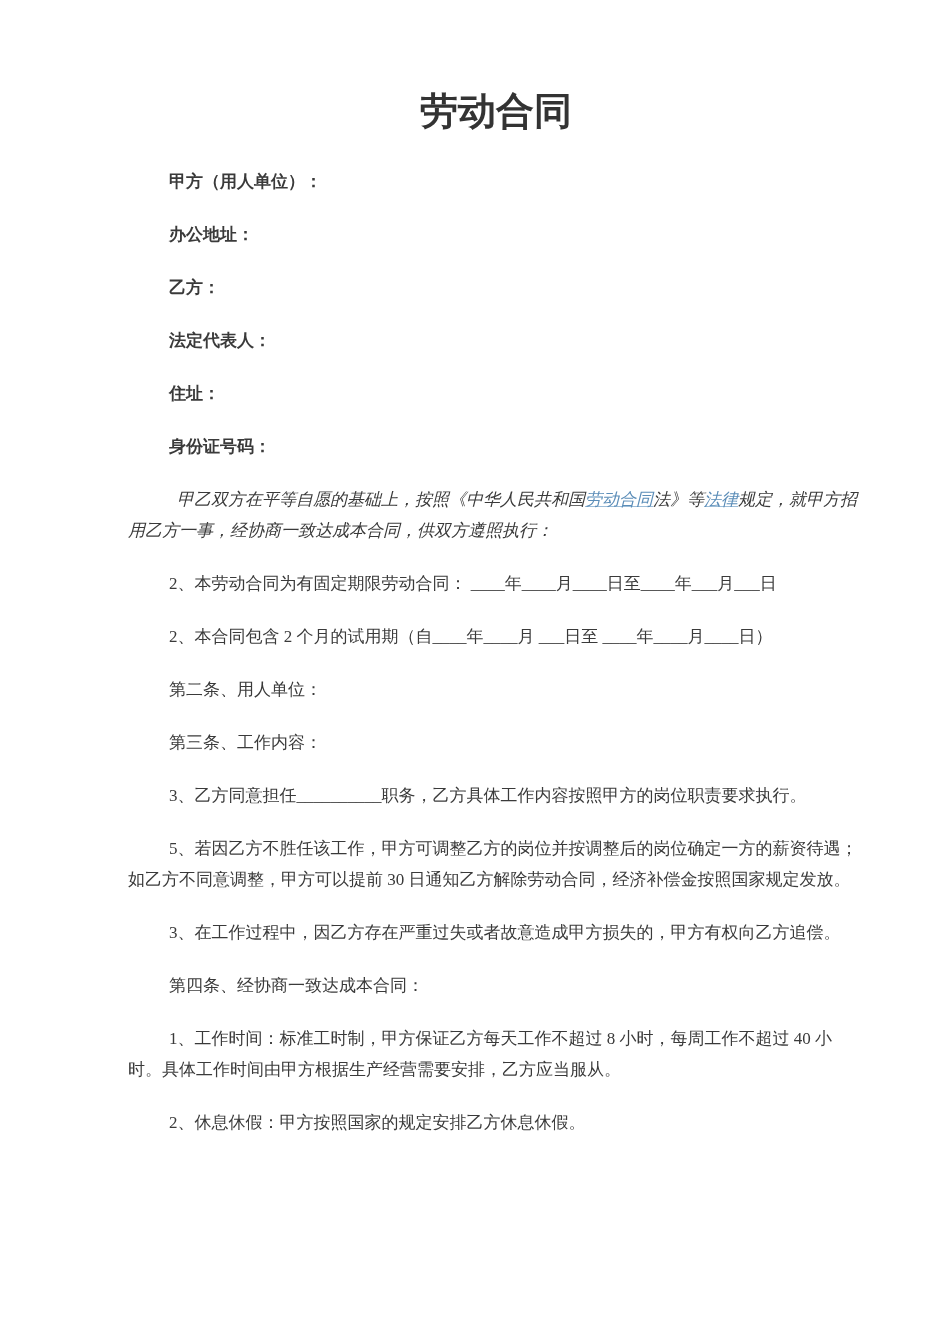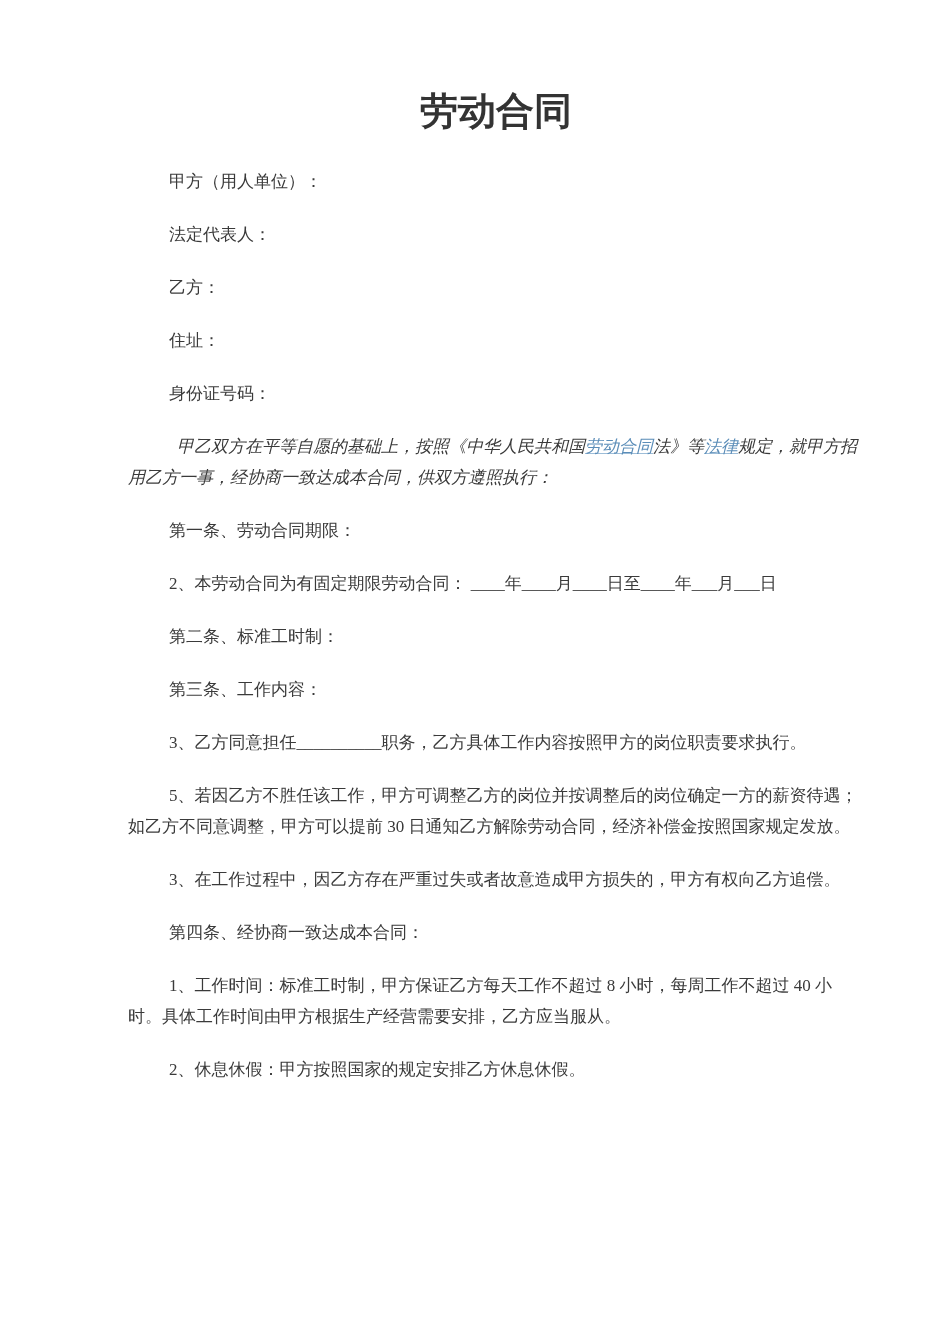--- a/index.html
+++ b/index.html
@@ -24,50 +24,51 @@
     text-align: center;
     font-size: 38px;
     line-height: 50px;
     font-weight: bold;
     color: #333333;
   }
   .page p {
     margin: 0 0 22px 0;
     line-height: 31px;
   }
-  p.field    { text-indent: 41px; }
+  p.field    { text-indent: 41px; font-weight: bold; }
   p.intro    { text-indent: 49px; font-style: italic; }
   p.clause   { text-indent: 41px; }
   a.doc-link {
     color: #5b8db8;
     text-decoration: underline;
     text-decoration-color: #9dbdd8;
     cursor: pointer;
   }
 </style>
 </head>
 <body>
 
 <div class="page">
 
   <h1 class="doc-title">劳动合同</h1>
 
   <p class="field">甲方（用人单位）：</p>
+  <p class="field">办公地址：</p>
+  <p class="field">乙方：</p>
   <p class="field">法定代表人：</p>
-  <p class="field">乙方：</p>
   <p class="field">住址：</p>
   <p class="field">身份证号码：</p>
 
   <p class="intro">
     <span>甲乙双方在平等自愿的基础上，按照《中华人民共和国</span><a class="doc-link">劳动合同</a><span>法》等</span><a class="doc-link">法律</a><span>规定，就甲方招用乙方一事，经协商一致达成本合同，供双方遵照执行：</span>
   </p>
 
-  <p class="clause">第一条、劳动合同期限：</p>
   <p class="clause">2、本劳动合同为有固定期限劳动合同： ____年____月____日至____年___月___日</p>
-  <p class="clause">第二条、标准工时制：</p>
+  <p class="clause">2、本合同包含 2 个月的试用期（自____年____月 ___日至 ____年____月____日）</p>
+  <p class="clause">第二条、用人单位：</p>
   <p class="clause">第三条、工作内容：</p>
   <p class="clause">3、乙方同意担任__________职务，乙方具体工作内容按照甲方的岗位职责要求执行。</p>
   <p class="clause">5、若因乙方不胜任该工作，甲方可调整乙方的岗位并按调整后的岗位确定一方的薪资待遇；如乙方不同意调整，甲方可以提前 30 日通知乙方解除劳动合同，经济补偿金按照国家规定发放。</p>
   <p class="clause">3、在工作过程中，因乙方存在严重过失或者故意造成甲方损失的，甲方有权向乙方追偿。</p>
   <p class="clause">第四条、经协商一致达成本合同：</p>
   <p class="clause">1、工作时间：标准工时制，甲方保证乙方每天工作不超过 8 小时，每周工作不超过 40 小时。具体工作时间由甲方根据生产经营需要安排，乙方应当服从。</p>
   <p class="clause">2、休息休假：甲方按照国家的规定安排乙方休息休假。</p>
 
 </div>
 

